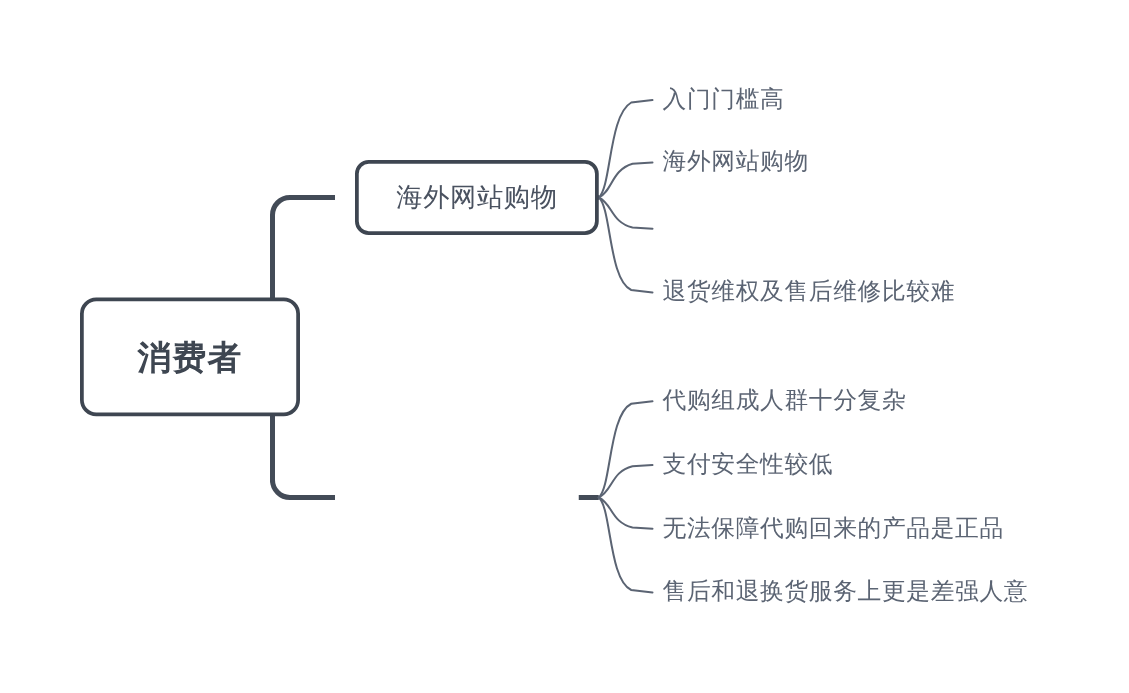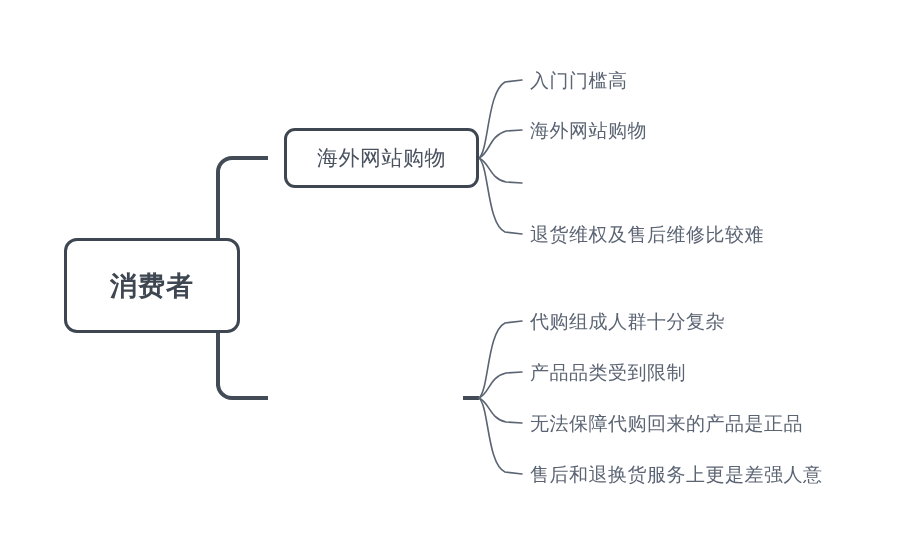--- a/index.html
+++ b/index.html
@@ -134,17 +134,17 @@
 
   <div class="node node-branch branch-1">
     <span class="node-label">海外网站购物</span>
   </div>
 
   <div class="leaf" style="top:80px">入门门槛高</div>
   <div class="leaf" style="top:130px">海外网站购物</div>
   <div class="leaf" style="top:321px">代购组成人群十分复杂</div>
 
   <div class="leaf" style="top:234px">退货维权及售后维修比较难</div>
-  <div class="leaf" style="top:372px">产品品类受到限制</div>
+  <div class="leaf" style="top:372px">支付安全性较低</div>
   <div class="leaf" style="top:423px">无法保障代购回来的产品是正品</div>
   <div class="leaf" style="top:474px">售后和退换货服务上更是差强人意</div>
 
 </div>
 
 </body></html>

